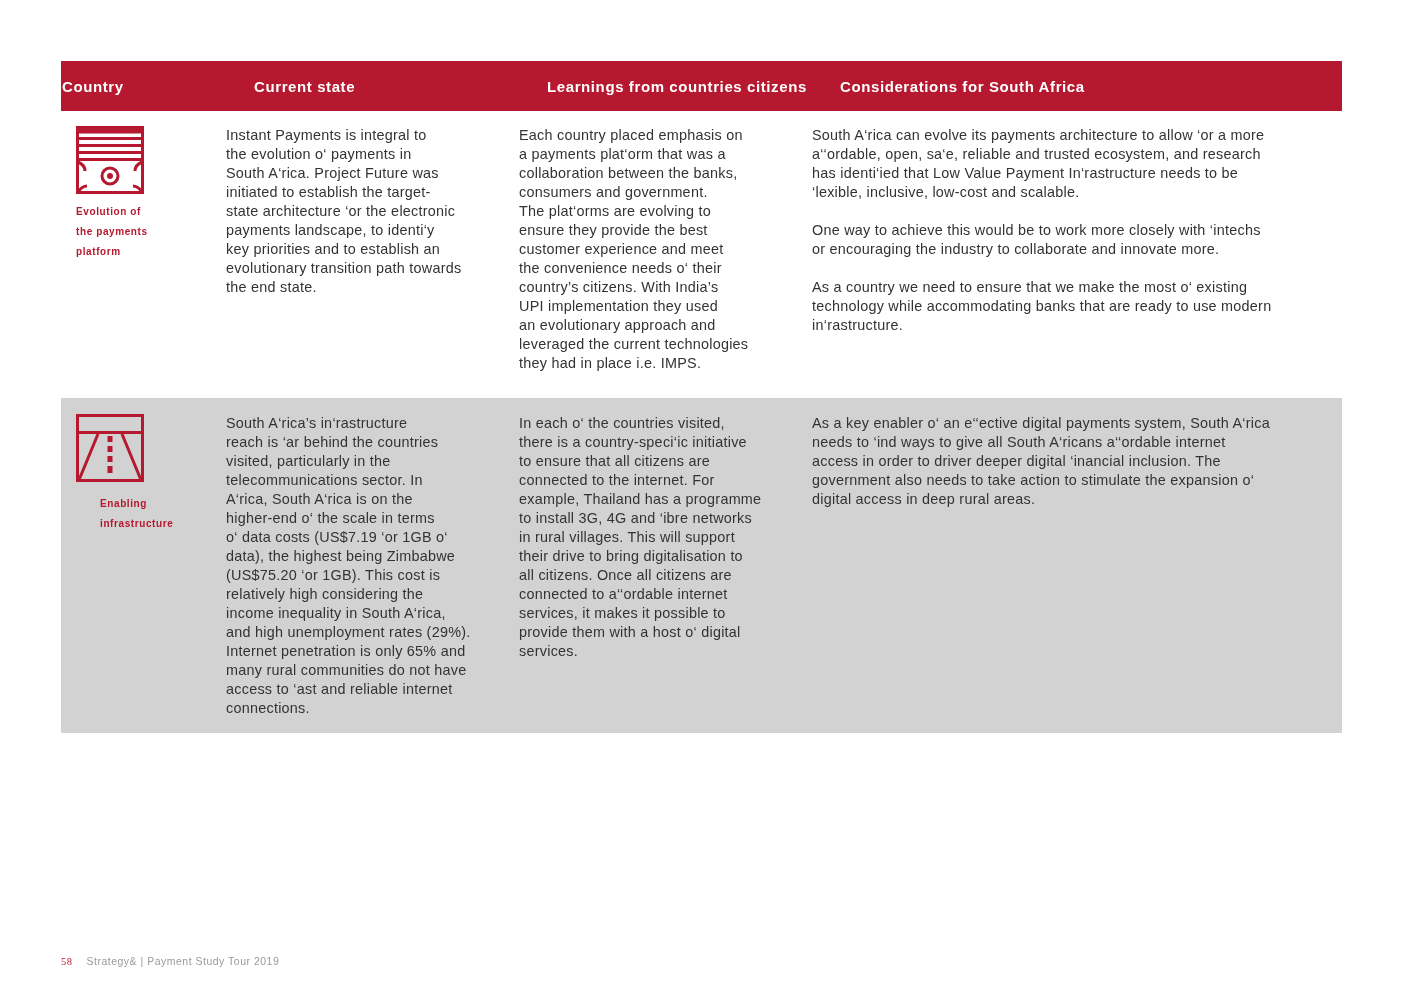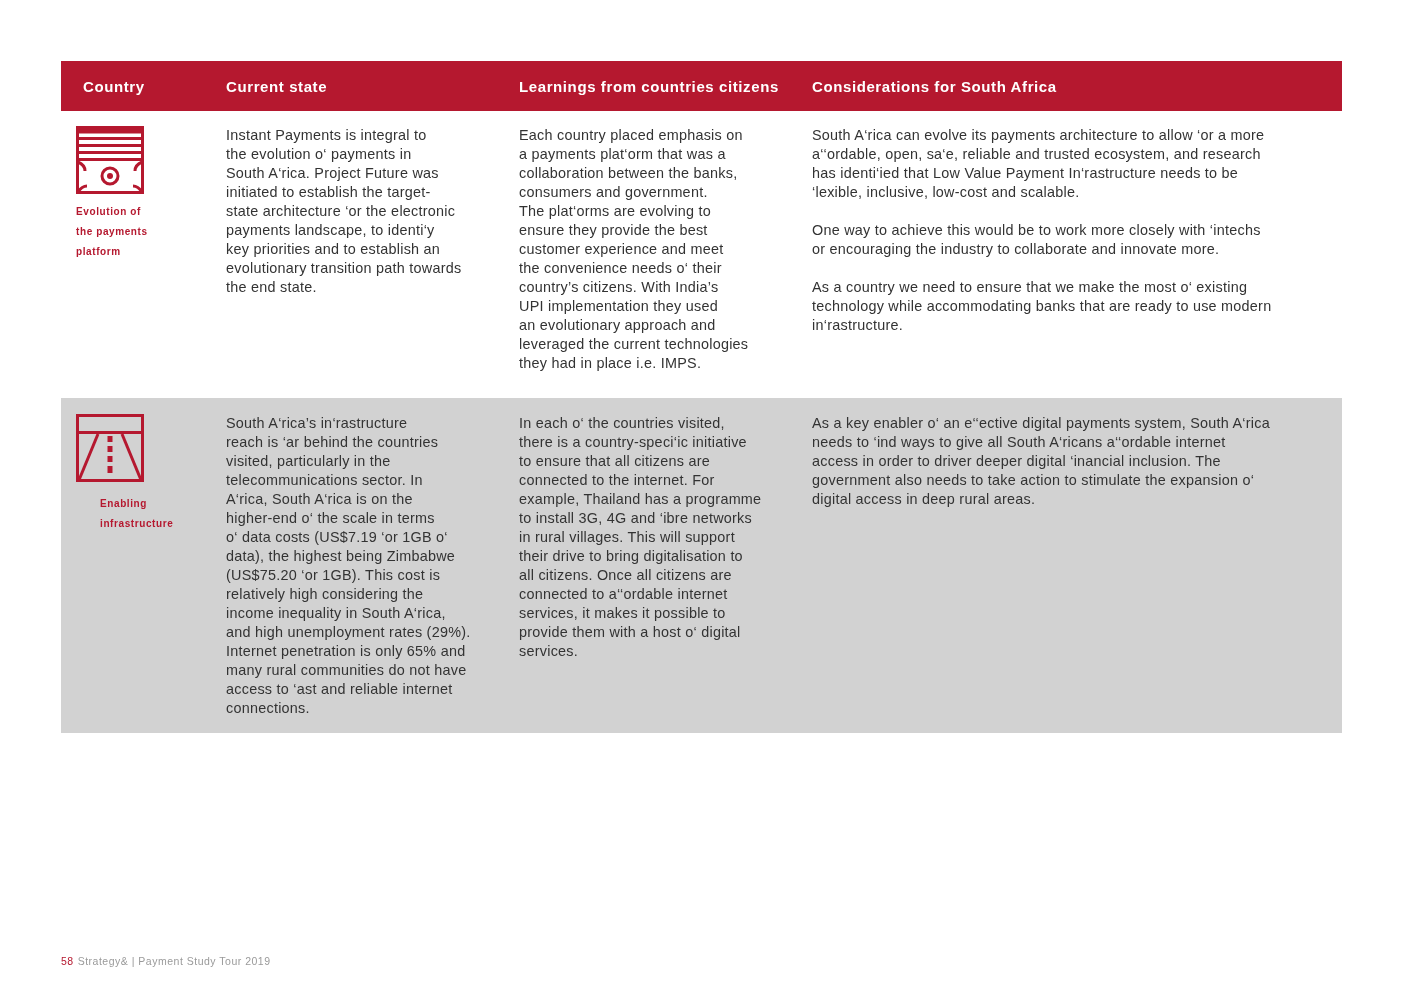--- a/index.html
+++ b/index.html
@@ -1,34 +1,34 @@
 <!DOCTYPE html>
 <html><head>
 <meta charset="utf-8">
 <style>
   html, body { margin:0; padding:0; background:#ffffff; }
   body { width:1403px; height:992px; position:relative; font-family:"Liberation Sans", sans-serif; color:#333333; overflow:hidden; }
   .table { position:absolute; left:61px; top:61px; width:1281px; }
   .header-row { background:#b5182f; height:50px; display:flex; align-items:center; color:#ffffff; font-weight:bold; font-size:15px; letter-spacing:0.6px; }
-  .col-country { width:165px; padding-left:22px; box-sizing:border-box; }
-  .col-current { width:293px; padding-left:0; box-sizing:border-box; }
+  .col-country { width:165px; padding-left:1px; box-sizing:border-box; }
+  .col-current { width:293px; padding-left:0; box-sizing:border-box;margin-left:28px; }
   .col-learn { width:293px; box-sizing:border-box; }
   .col-consider { flex:1; box-sizing:border-box; }
   .row { display:flex; }
   .row .cell { font-size:14.4px; line-height:19px; letter-spacing:0.25px; white-space:pre-line; }
   .row1 { background:#ffffff; padding-top:15px; height:287px; box-sizing:border-box; }
   .row2 { background:#d2d2d2; padding-top:16px; height:335px; box-sizing:border-box; }
   .country-cell { width:165px; padding-left:15px; box-sizing:border-box; }
   .country-icon { width:68px; height:68px; display:block; }
   .country-label { color:#b5182f; font-weight:bold; font-size:10px; line-height:20px; letter-spacing:0.6px; margin-top:8px; white-space:pre-line; }
   .cur { width:293px; }
   .lrn { width:293px; }
   .con { flex:1; padding-right:10px; }
   .footer { position:absolute; left:61px; top:955px; font-size:10.5px; color:#9a9a9a; letter-spacing:0.5px; }
-  .footer .pg { color:#b5182f; margin-right:4px; }
+  .footer .pg { color:#b5182f; margin-right:14px;font-family:Liberation Serif, serif; }
 </style>
 </head>
 <body>
 
 <div class="table">
   <div class="header-row">
     <div class="col-country">Country</div>
     <div class="col-current">Current state</div>
     <div class="col-learn">Learnings from countries citizens</div>
     <div class="col-consider">Considerations for South Africa</div>

